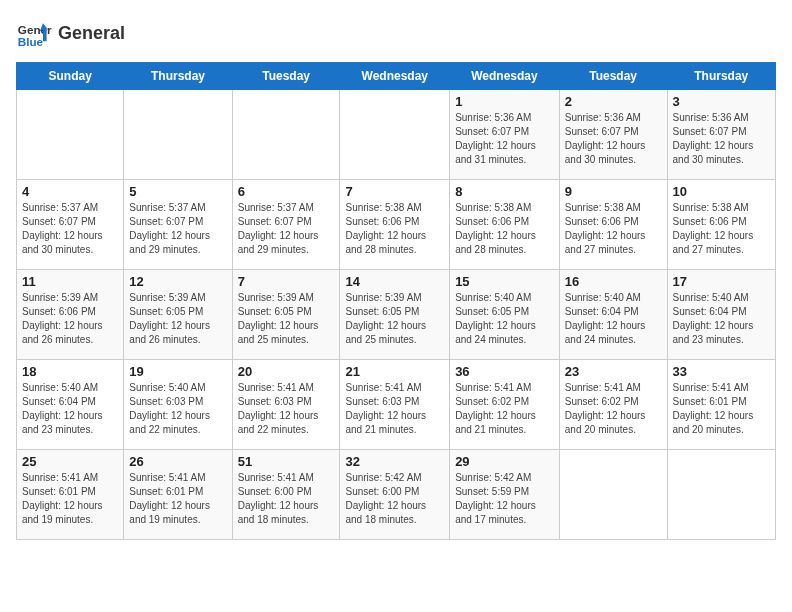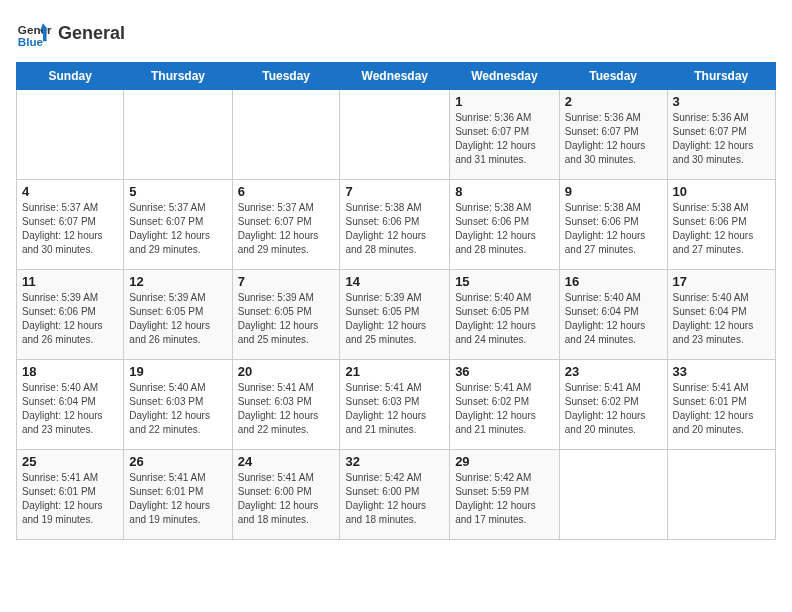--- a/index.html
+++ b/index.html
@@ -231,21 +231,21 @@
       <tr>
         <td>
           <span class="day-number">25</span>
           <div class="day-info">Sunrise: 5:41 AM<br>Sunset: 6:01 PM<br>Daylight: 12 hours and 19 minutes.</div>
         </td>
         <td>
           <span class="day-number">26</span>
           <div class="day-info">Sunrise: 5:41 AM<br>Sunset: 6:01 PM<br>Daylight: 12 hours and 19 minutes.</div>
         </td>
         <td>
-          <span class="day-number">24</span>
+          <span class="day-number">51</span>
           <div class="day-info">Sunrise: 5:41 AM<br>Sunset: 6:00 PM<br>Daylight: 12 hours and 18 minutes.</div>
         </td>
         <td>
           <span class="day-number">32</span>
           <div class="day-info">Sunrise: 5:42 AM<br>Sunset: 6:00 PM<br>Daylight: 12 hours and 18 minutes.</div>
         </td>
         <td>
           <span class="day-number">29</span>
           <div class="day-info">Sunrise: 5:42 AM<br>Sunset: 5:59 PM<br>Daylight: 12 hours and 17 minutes.</div>
         </td>

